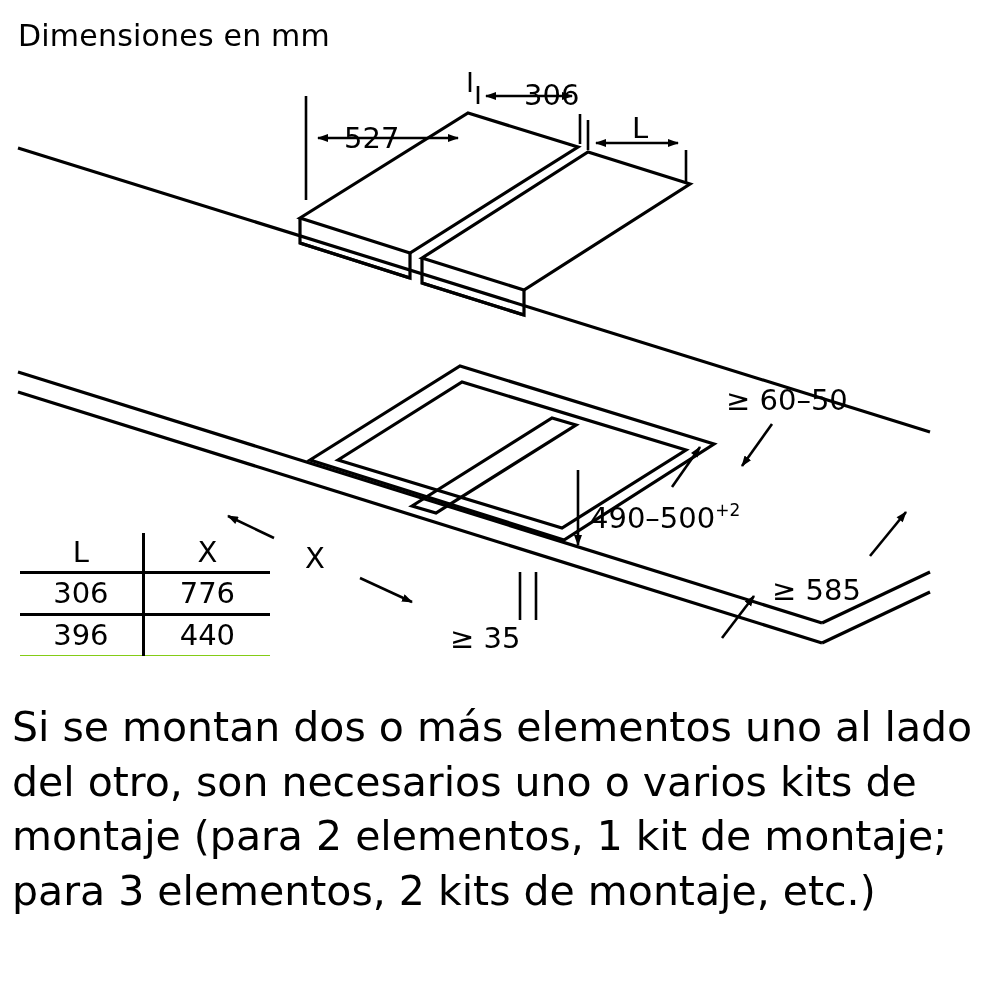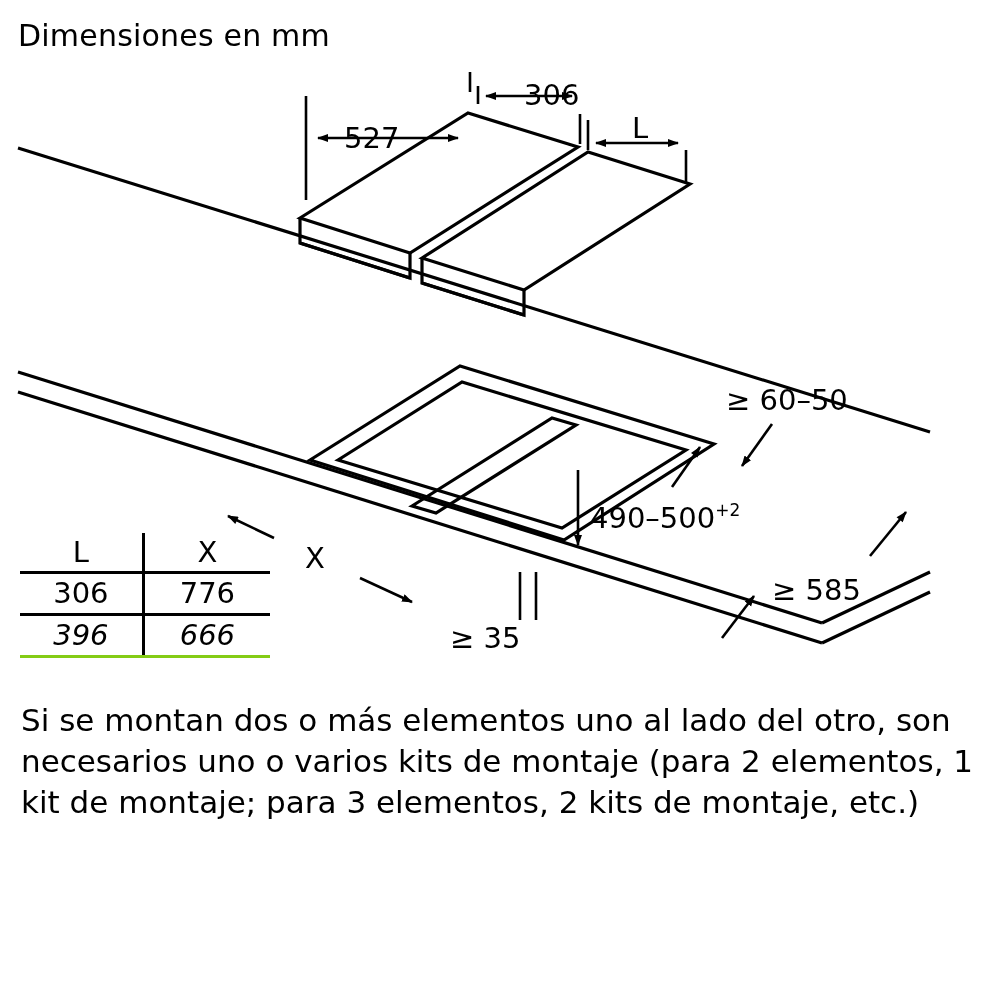--- a/index.html
+++ b/index.html
@@ -67,29 +67,28 @@
     width: 115px;
   }
   table.dims tr.head td {
     border-bottom: 3px solid #000;
     padding-bottom: 2px;
   }
   table.dims tr.r1 td {
     border-bottom: 3px solid #000;
   }
   table.dims tr.r2 td {
-    border-bottom: 3px solid #84cc16;
-    font-style: italic;
+    border-bottom: 1px solid #84cc16;
   }
   .note {
     position: absolute;
-    left: 21px;
+    left: 12px;
     top: 700px;
     width: 968px;
-    font-size: 31px;
+    font-size: 41px;
     line-height: 1.33;
   }
 </style>
 </head>
 <body>
 
 <div id="root">
 
   <div class="title">Dimensiones en mm</div>
 
@@ -202,21 +201,21 @@
           <tr class="head">
         <td class="col-l">L</td>
         <td class="col-x">X</td>
       </tr>
       <tr class="r1">
         <td class="col-l">306</td>
         <td class="col-x">776</td>
       </tr>
       <tr class="r2">
         <td class="col-l">396</td>
-        <td class="col-x">666</td>
+        <td class="col-x">440</td>
       </tr>
     </tbody>
       </table>
   </div>
 
   <div class="note">Si se montan dos o más elementos uno al lado del otro, son necesarios uno o varios kits de montaje (para 2 elementos, 1 kit de montaje; para 3 elementos, 2 kits de montaje, etc.)</div>
 
 </div>
 
 </body></html>

